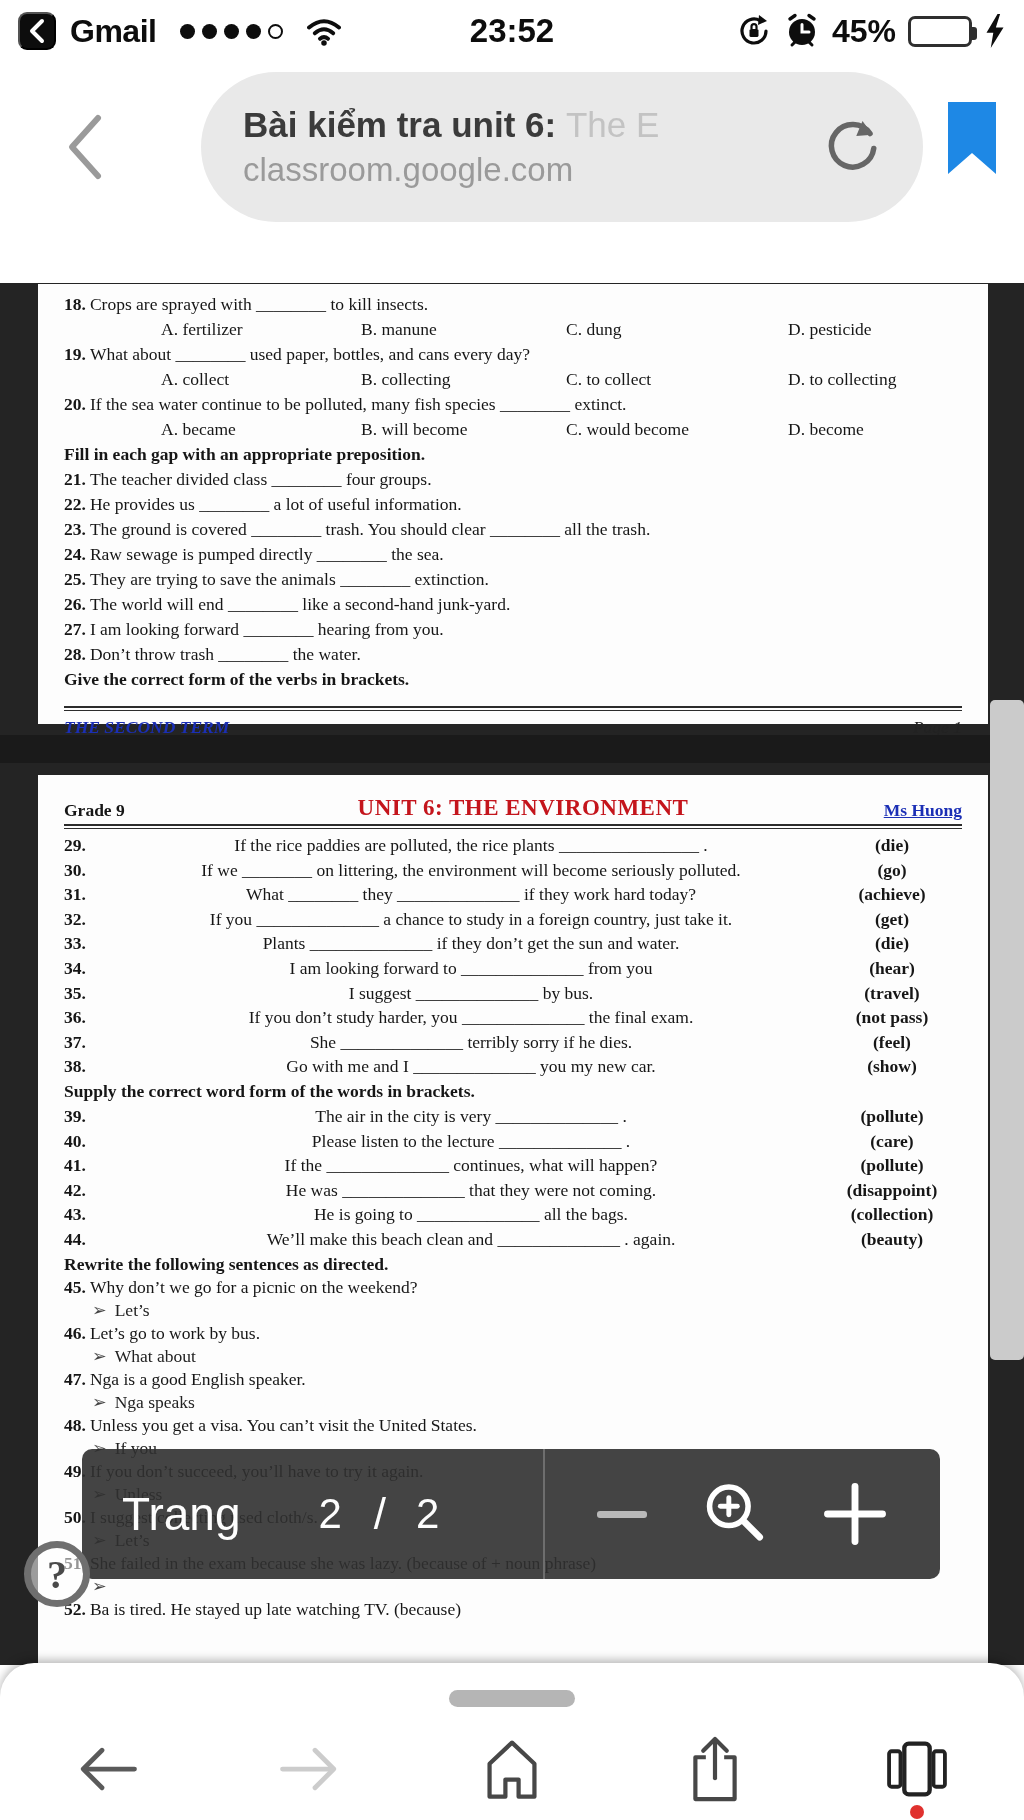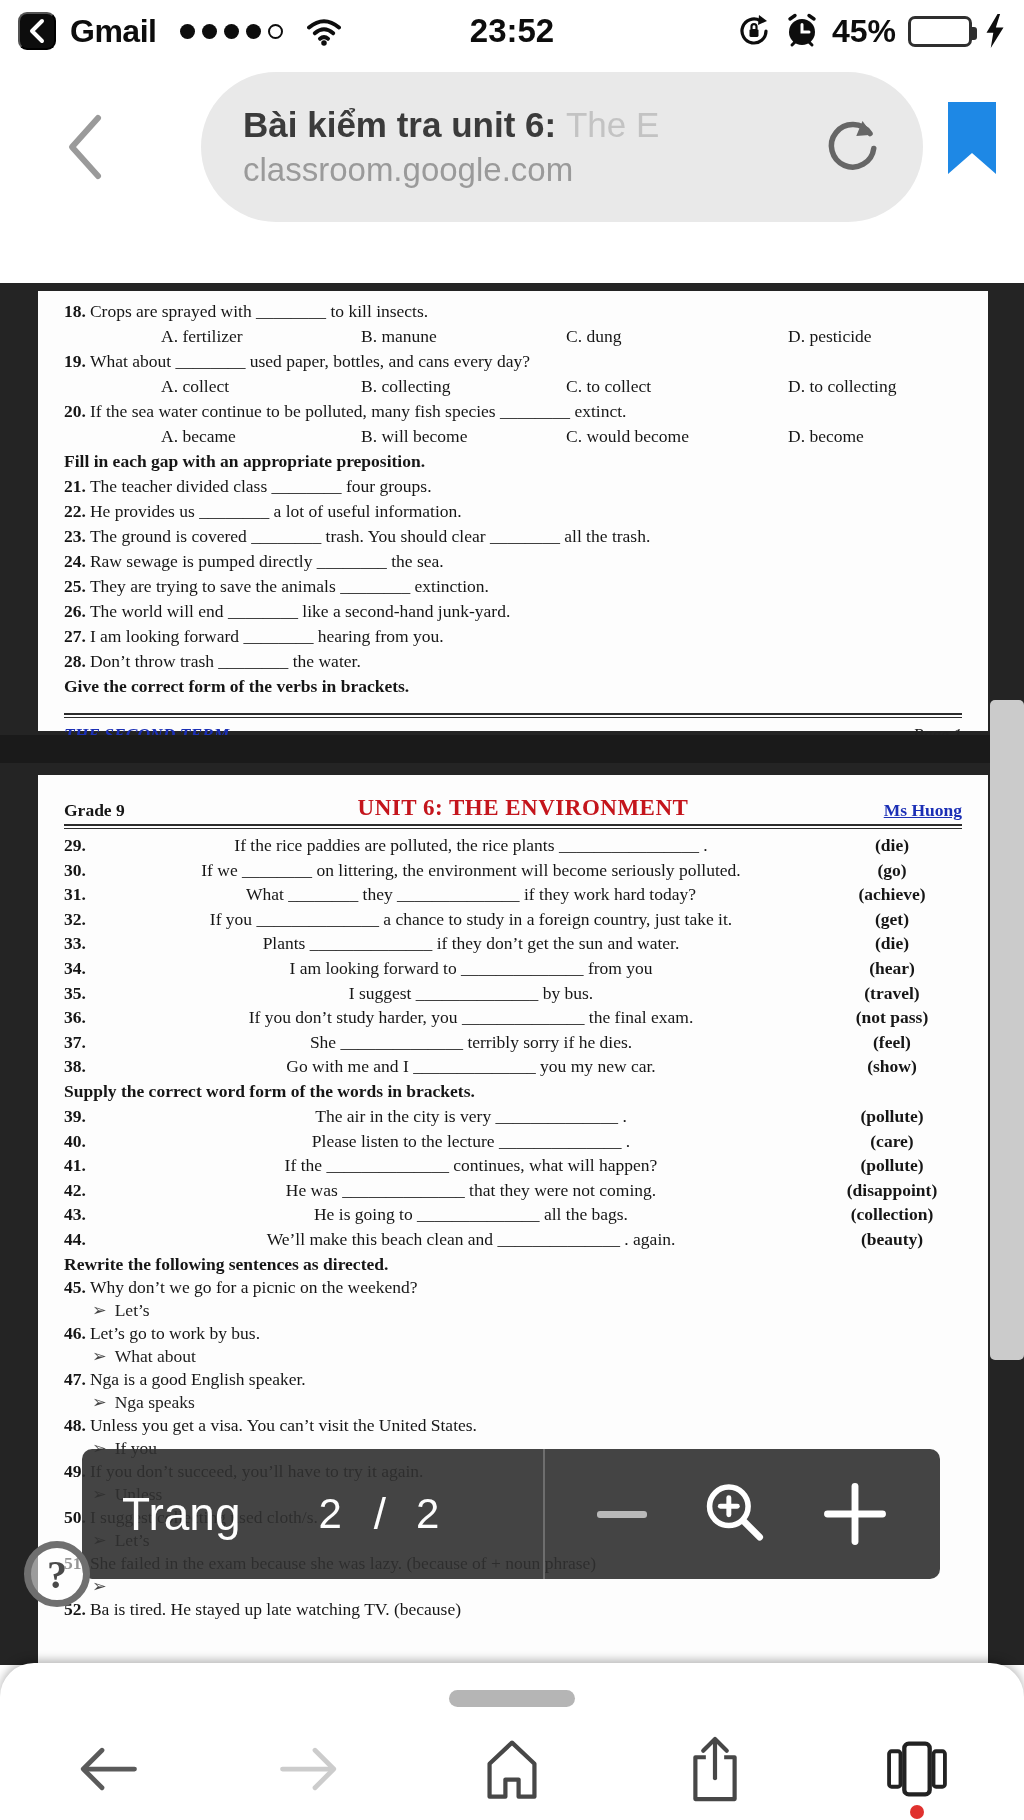--- a/index.html
+++ b/index.html
@@ -36,21 +36,21 @@
   .url-text{ flex:1; padding-left:42px; overflow:hidden; white-space:nowrap;}
   .url-title{ font-size:35px; font-weight:700; color:#3b3b3b; line-height:46px;}
   .url-title .fade{ color:#c3c3c3; font-weight:400;}
   .url-host{ font-size:33px; color:#9a9a9a; line-height:44px;}
   .hdr-refresh{ width:62px; margin-right:42px; background:none; border:none; cursor:pointer; flex:none;}
   .hdr-bookmark{ position:absolute; left:928px; top:38px; width:56px; height:78px; background:none; border:none; cursor:pointer;}
   
   .viewport{ position:absolute; top:283px; left:0; width:1024px; height:1382px; background:#242424;}
   .page{ position:absolute; left:38px; width:950px; background:#fdfdfd;
     font-family:"Liberation Serif", serif; color:#161616; }
-  .page1{ top:8px; height:440px; padding:8px 26px 0 26px;}
+  .page1{ top:1px; height:440px; padding:8px 26px 0 26px;}
   .page2{ top:492px; height:890px; padding:10px 26px 0 26px;}
   .gap-band{ position:absolute; top:452px; left:0; width:1024px; height:28px; background:#1a1a1a;}
   .scrollbar{ position:absolute; left:990px; top:417px; width:34px; height:660px;
     background:#cbcbcb; border-radius:5px; cursor:grab;}
   
   .qline{ font-size:17.5px; line-height:25px; white-space:nowrap;}
   .qnum{ font-weight:700; margin-right:4px;}
   .opts{ display:grid; grid-template-columns:200px 205px 222px auto;
     padding-left:97px; font-size:17.5px; line-height:25px; white-space:nowrap;}
   .sec{ font-weight:700; font-size:17.5px; line-height:25px;}

